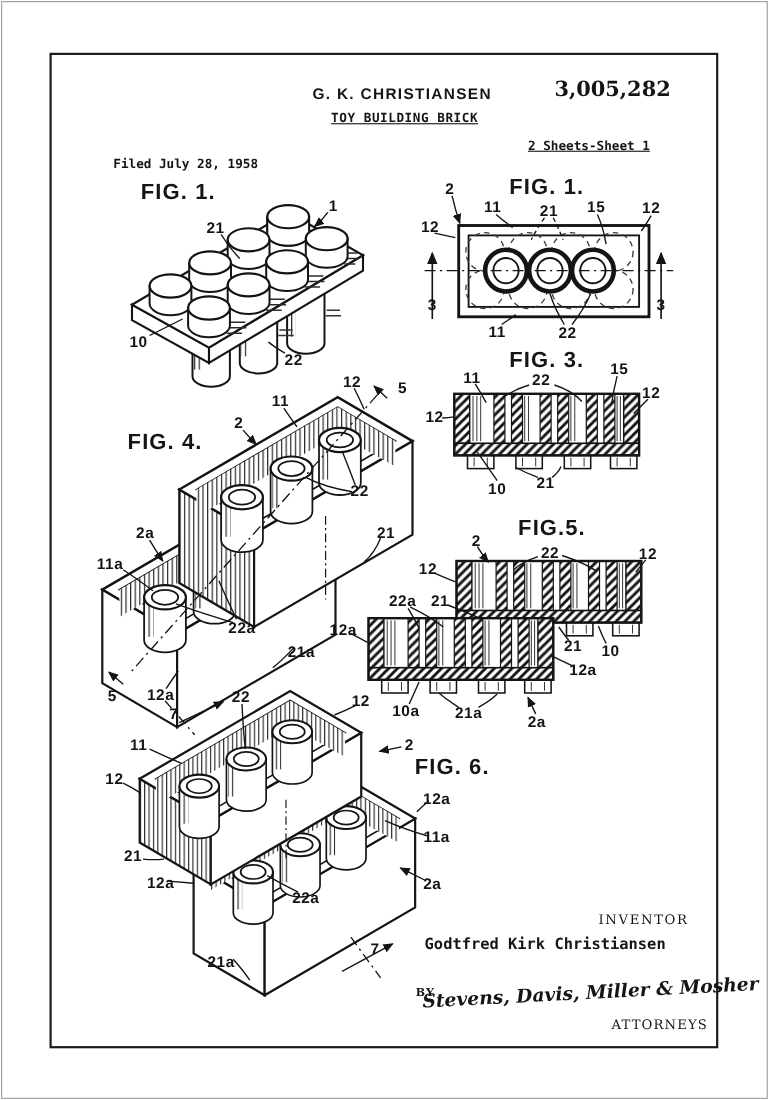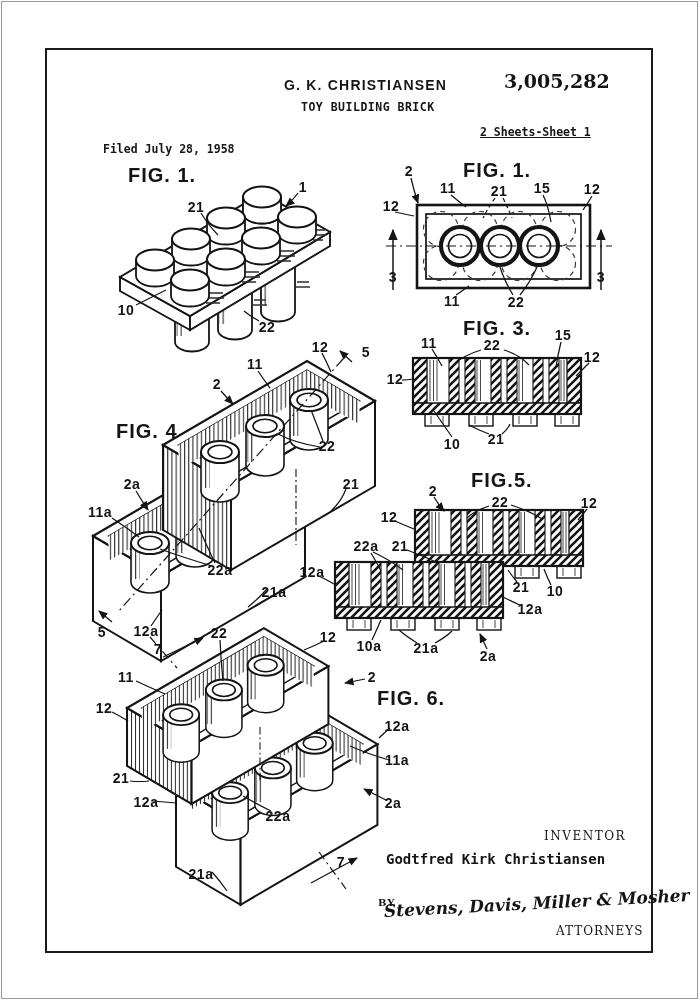--- a/index.html
+++ b/index.html
@@ -4,26 +4,26 @@
 <style>
   html,body { margin:0; padding:0; background:#ffffff; }
   .sheet { position:relative; width:699px; height:1000px; background:#fff; overflow:hidden;
            font-family:"Liberation Sans", sans-serif; color:#151515; }
   .edge  { position:absolute; inset:1px; border:1px solid #9a9a9a; pointer-events:none; }
   .frame { position:absolute; left:45px; top:48px; width:604px; height:901px; border:2px solid #1b1b1b; }
   .abs   { position:absolute; white-space:nowrap; }
   .h-date  { left:102px; top:71px;  font:700 19px "DejaVu Serif", serif; letter-spacing:.5px; }
   .h-name  { left:284px; top:77px;  font:700 14px "Liberation Sans", sans-serif; letter-spacing:1.2px; }
   .h-num   { left:504px; top:70px;  font:700 19px "DejaVu Serif", serif; }
-  .h-title { left:301px; top:100px; font:700 11.5px "DejaVu Sans Mono", monospace; letter-spacing:.5px; }
+  .h-title { left:301px; top:100px; font:700 11.5px "DejaVu Sans Mono", monospace; letter-spacing:.5px;text-decoration:underline; }
   .h-filed { left:103px; top:142px; font:700 11.5px "DejaVu Sans Mono", monospace; }
   .h-sheet { left:480px; top:125px; font:700 11.5px "DejaVu Sans Mono", monospace;text-decoration:underline; }
   .figtitle { font:700 20px "Liberation Sans", sans-serif; letter-spacing:1px; }
   .ft1 { left:128px; top:164px; } .ft2 { left:463px; top:159px; } .ft3 { left:463px; top:317px; }
-  .ft4 { left:116px; top:391px;margin-top:29px; } .ft5 { left:471px; top:469px; } .ft6 { left:377px; top:687px; }
+  .ft4 { left:116px; top:391px; } .ft5 { left:471px; top:469px; } .ft6 { left:377px; top:687px; }
   .s-inv  { left:544px; top:829px; font:400 12px "DejaVu Serif", serif; letter-spacing:1.5px; }
   .s-name { left:386px; top:851px; font:700 14px "DejaVu Sans Mono", monospace; }
   .s-by   { left:378px; top:897px; font:700 10px "DejaVu Serif", serif; letter-spacing:1px; }
   .s-sig  { left:384px; top:901px; font:italic 700 17px "DejaVu Serif", serif; transform:rotate(-3deg); transform-origin:left center; }
   .s-att  { left:556px; top:924px; font:400 12px "DejaVu Serif", serif; letter-spacing:1px; }
   svg.draw { position:absolute; left:0; top:0; }
   .labels { position:absolute; inset:0; pointer-events:none; }
   .ref { position:absolute; transform:translate(-50%,-50%); font:700 14px "Liberation Sans", sans-serif;
          color:#141414; letter-spacing:.5px; }
 </style>

